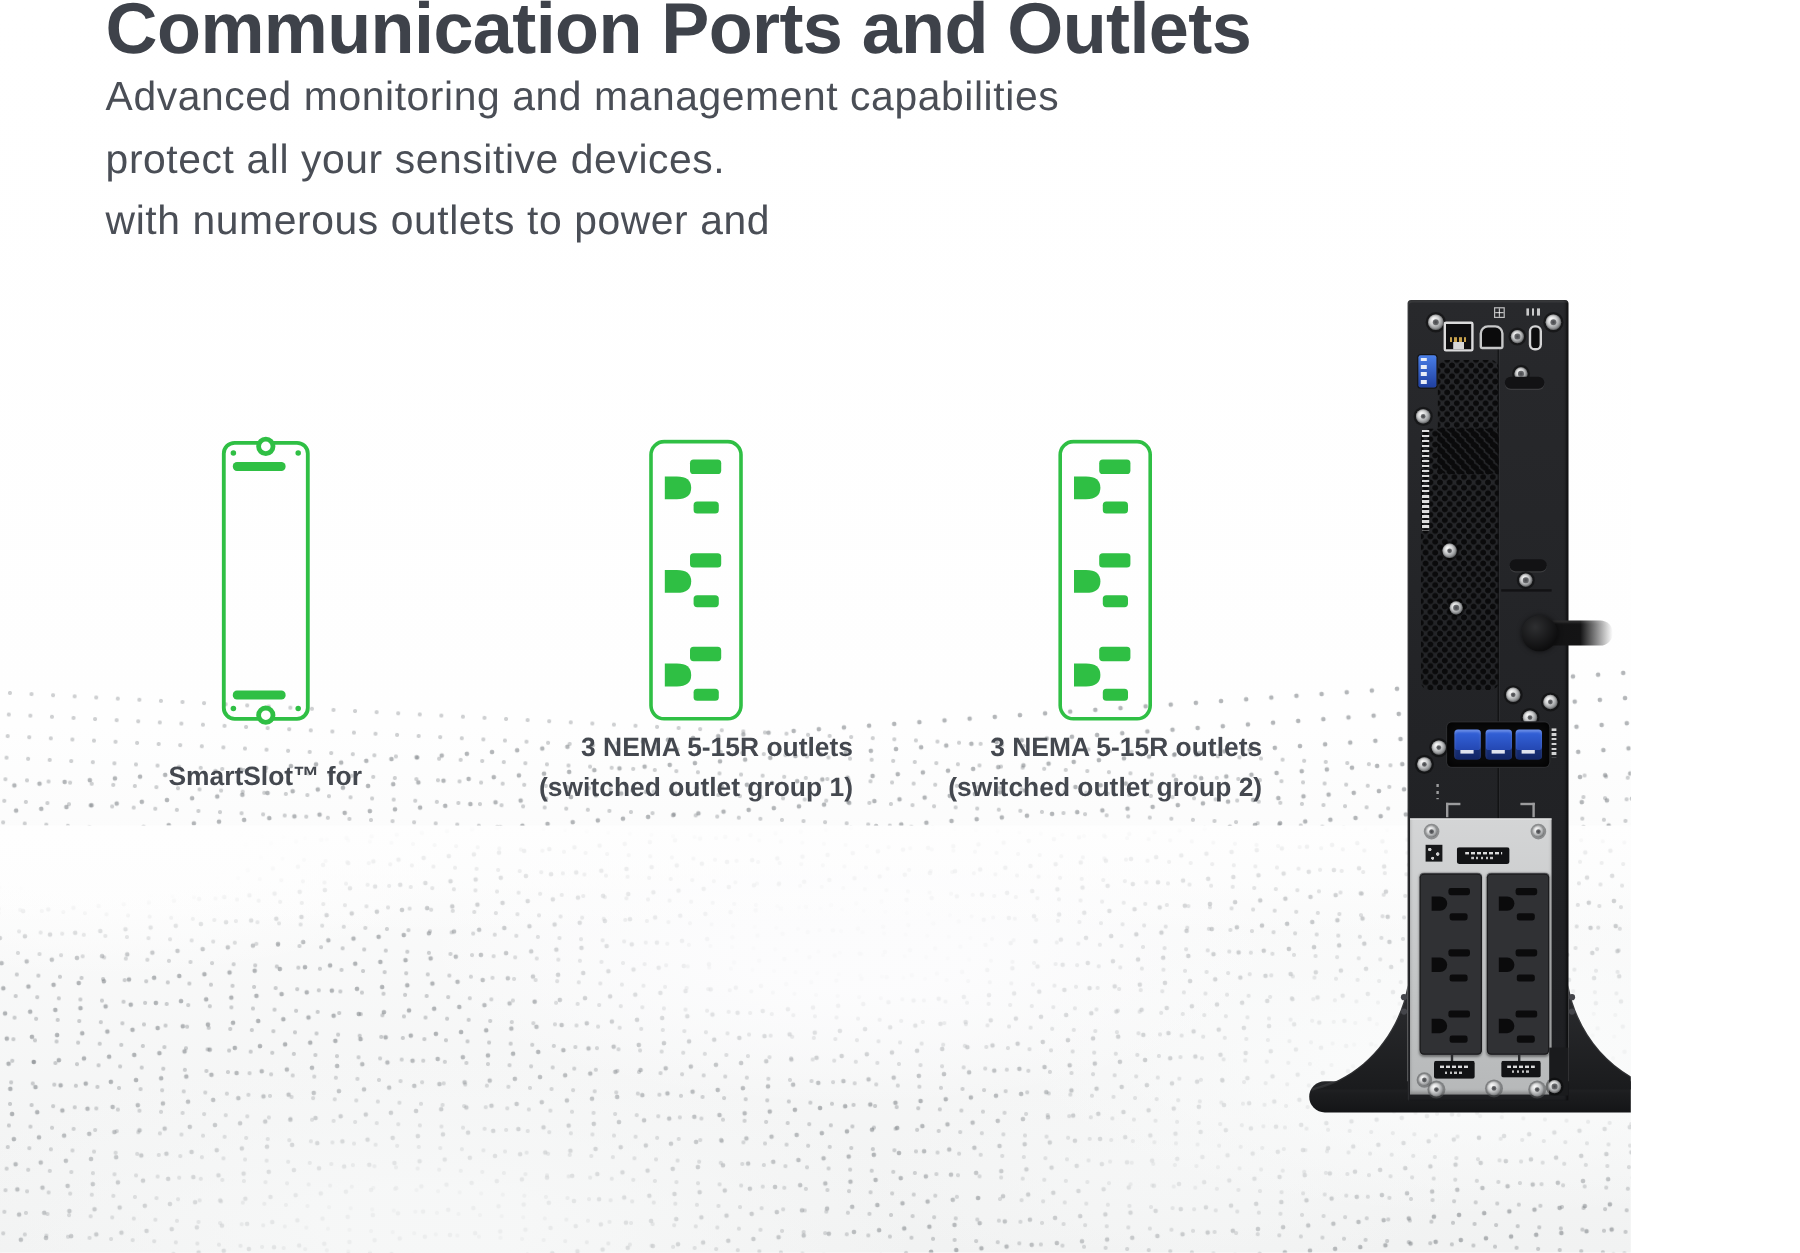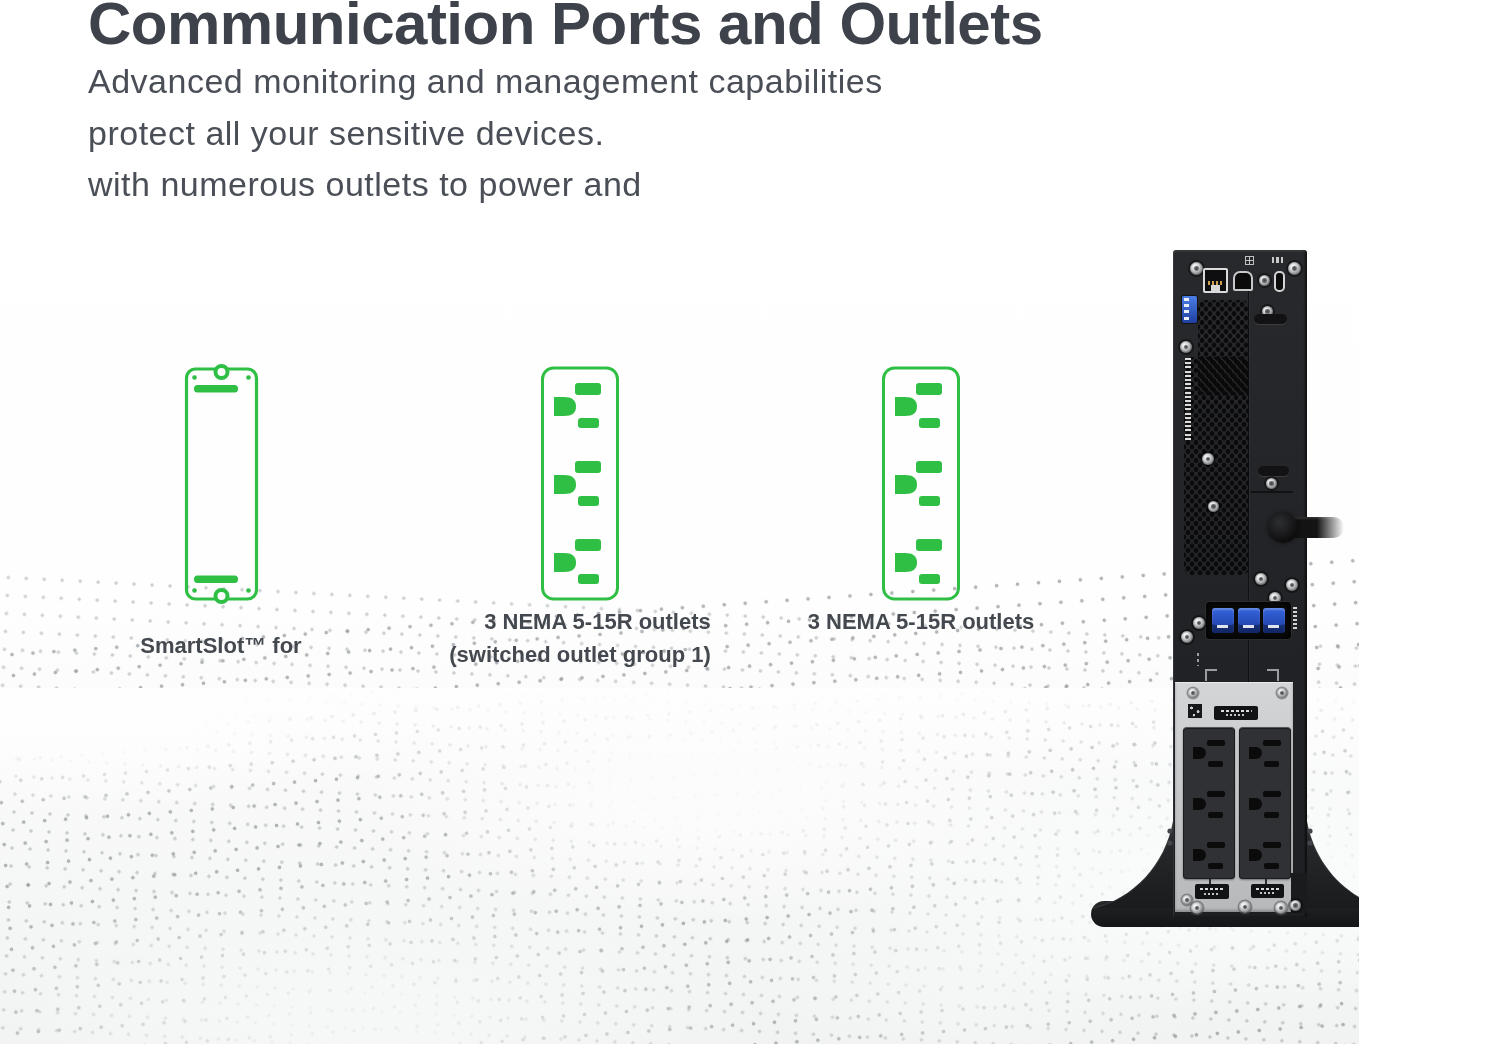--- a/index.html
+++ b/index.html
@@ -208,20 +208,21 @@
           <path d="M14 109 h10 q12 0 12 9.5 q0 9.5 -12 9.5 h-10 z"></path>
           <rect x="38" y="130" width="21" height="10" rx="3"></rect>
           <rect x="35" y="173" width="26" height="12" rx="3"></rect>
           <path d="M14 187 h10 q12 0 12 9.5 q0 9.5 -12 9.5 h-10 z"></path>
           <rect x="38" y="208" width="21" height="10" rx="3"></rect>
         </g>
       </svg>
     </span>
     <div class="caption">
       <span class="line">3 NEMA 5-15R outlets</span>
+      <span class="line">(switched outlet group 2)</span>
     </div>
   </div>
 
   <div class="ups">
 
     <svg class="base-svg" width="320" height="132" viewBox="0 0 320 132">
       <defs>
         <linearGradient id="gfoot" x1="0" y1="0" x2="0" y2="1">
           <stop offset="0" stop-color="#2c2d30"></stop>
             <stop offset="1" stop-color="#1a1b1d"></stop>

